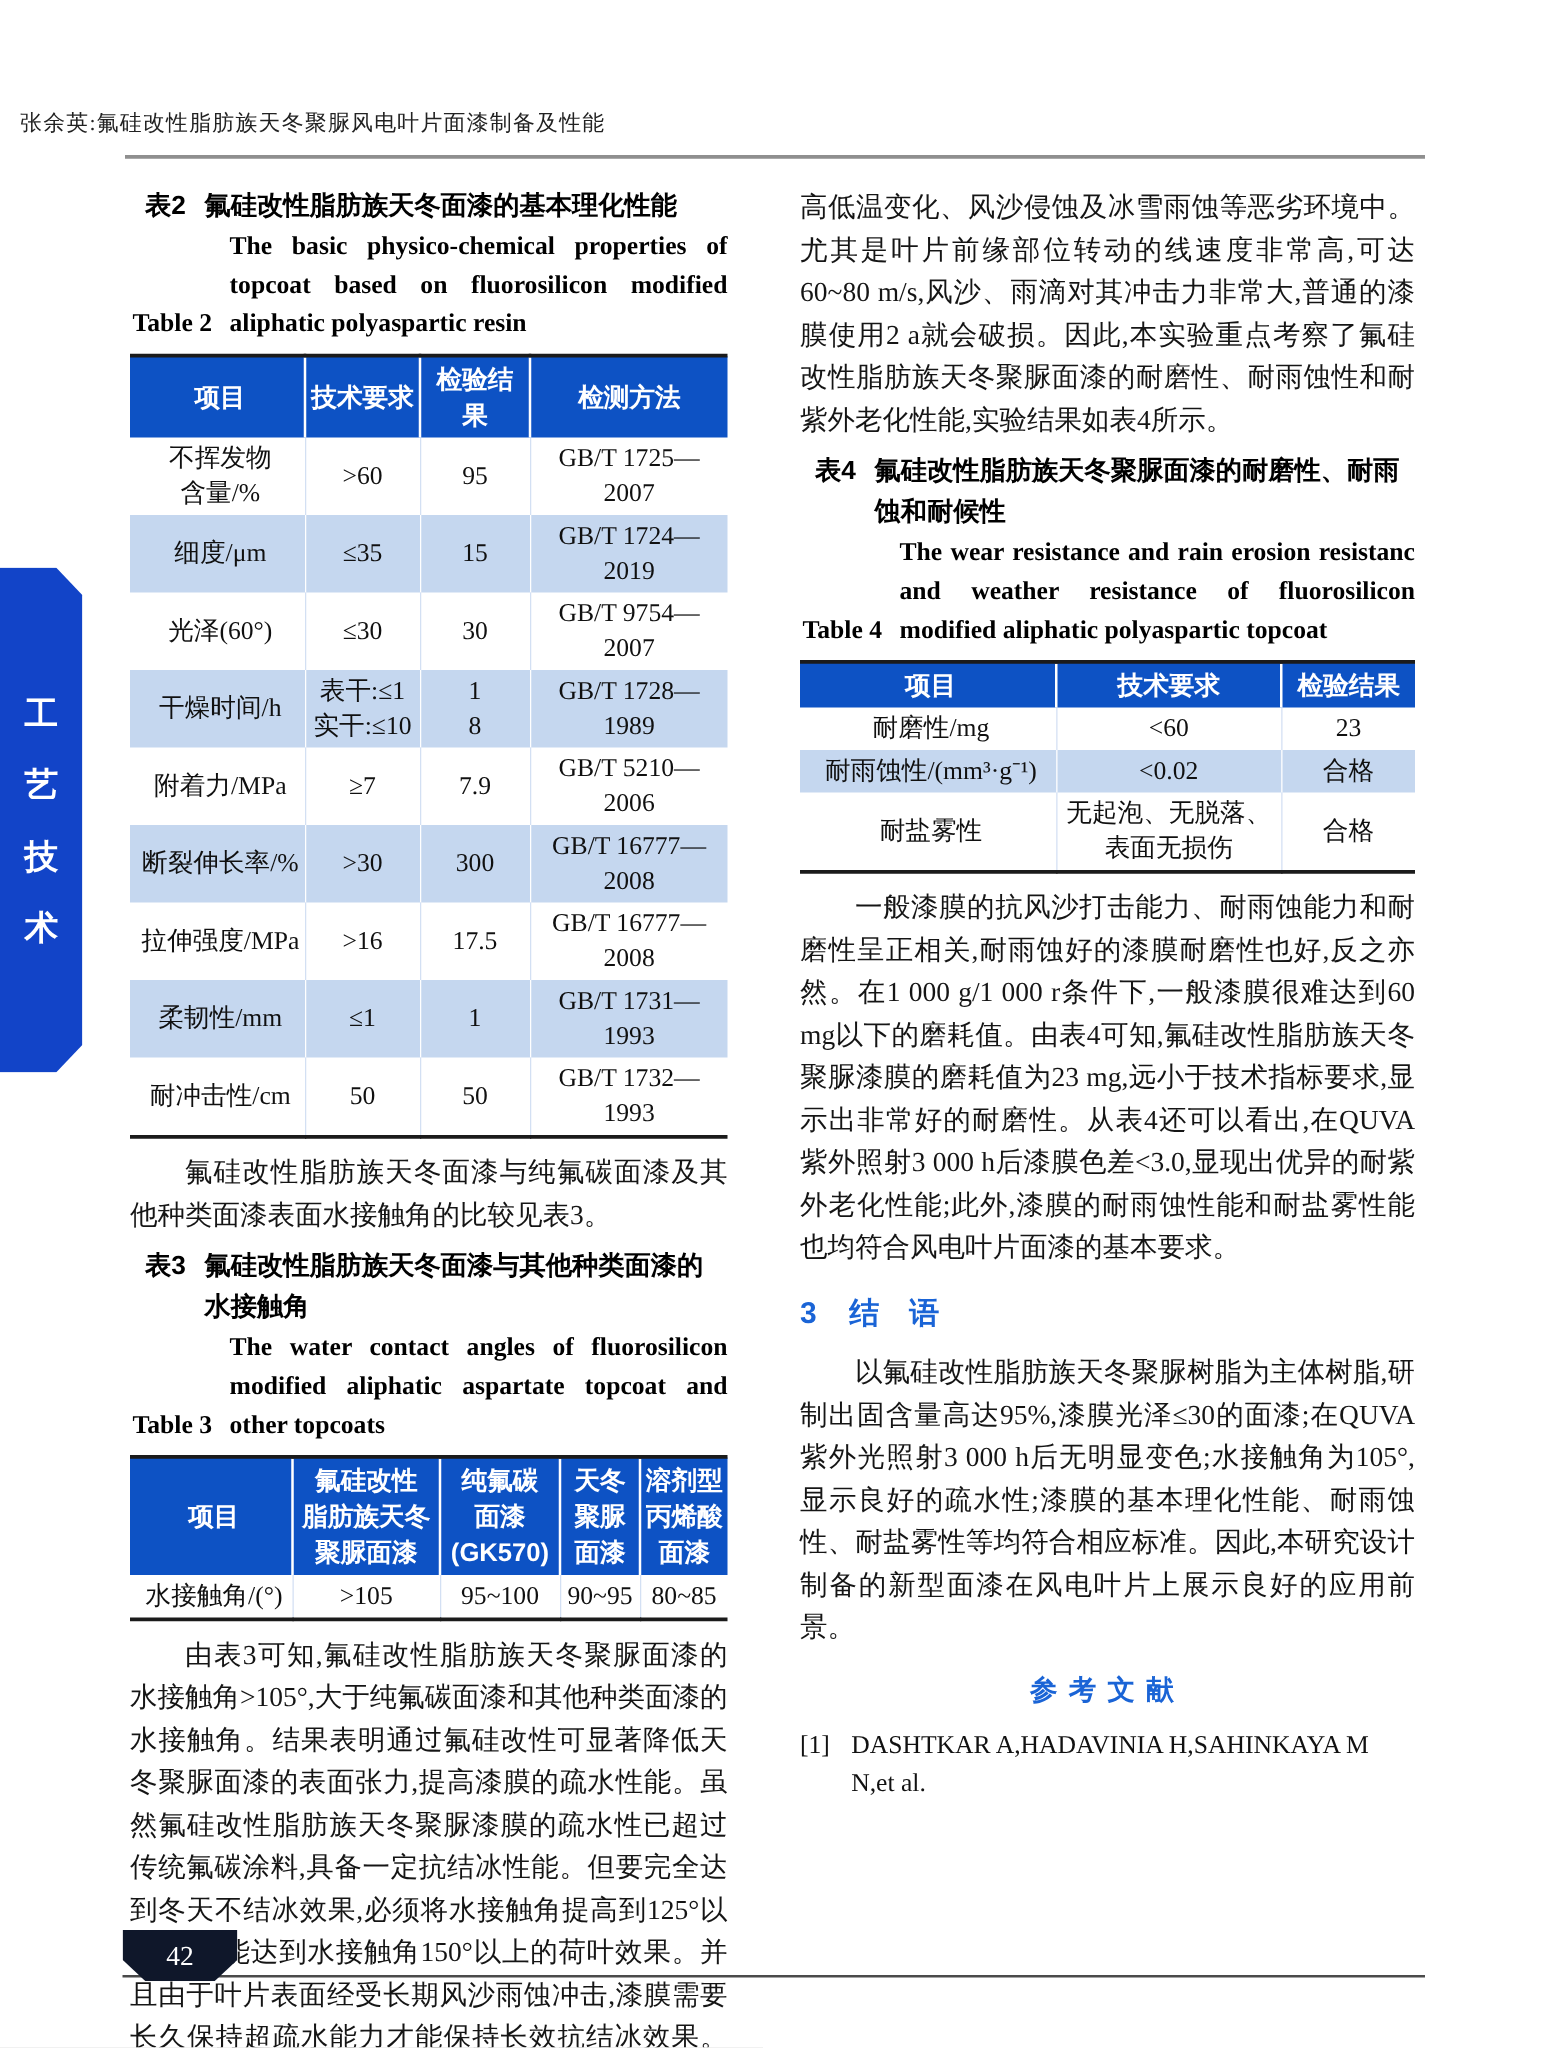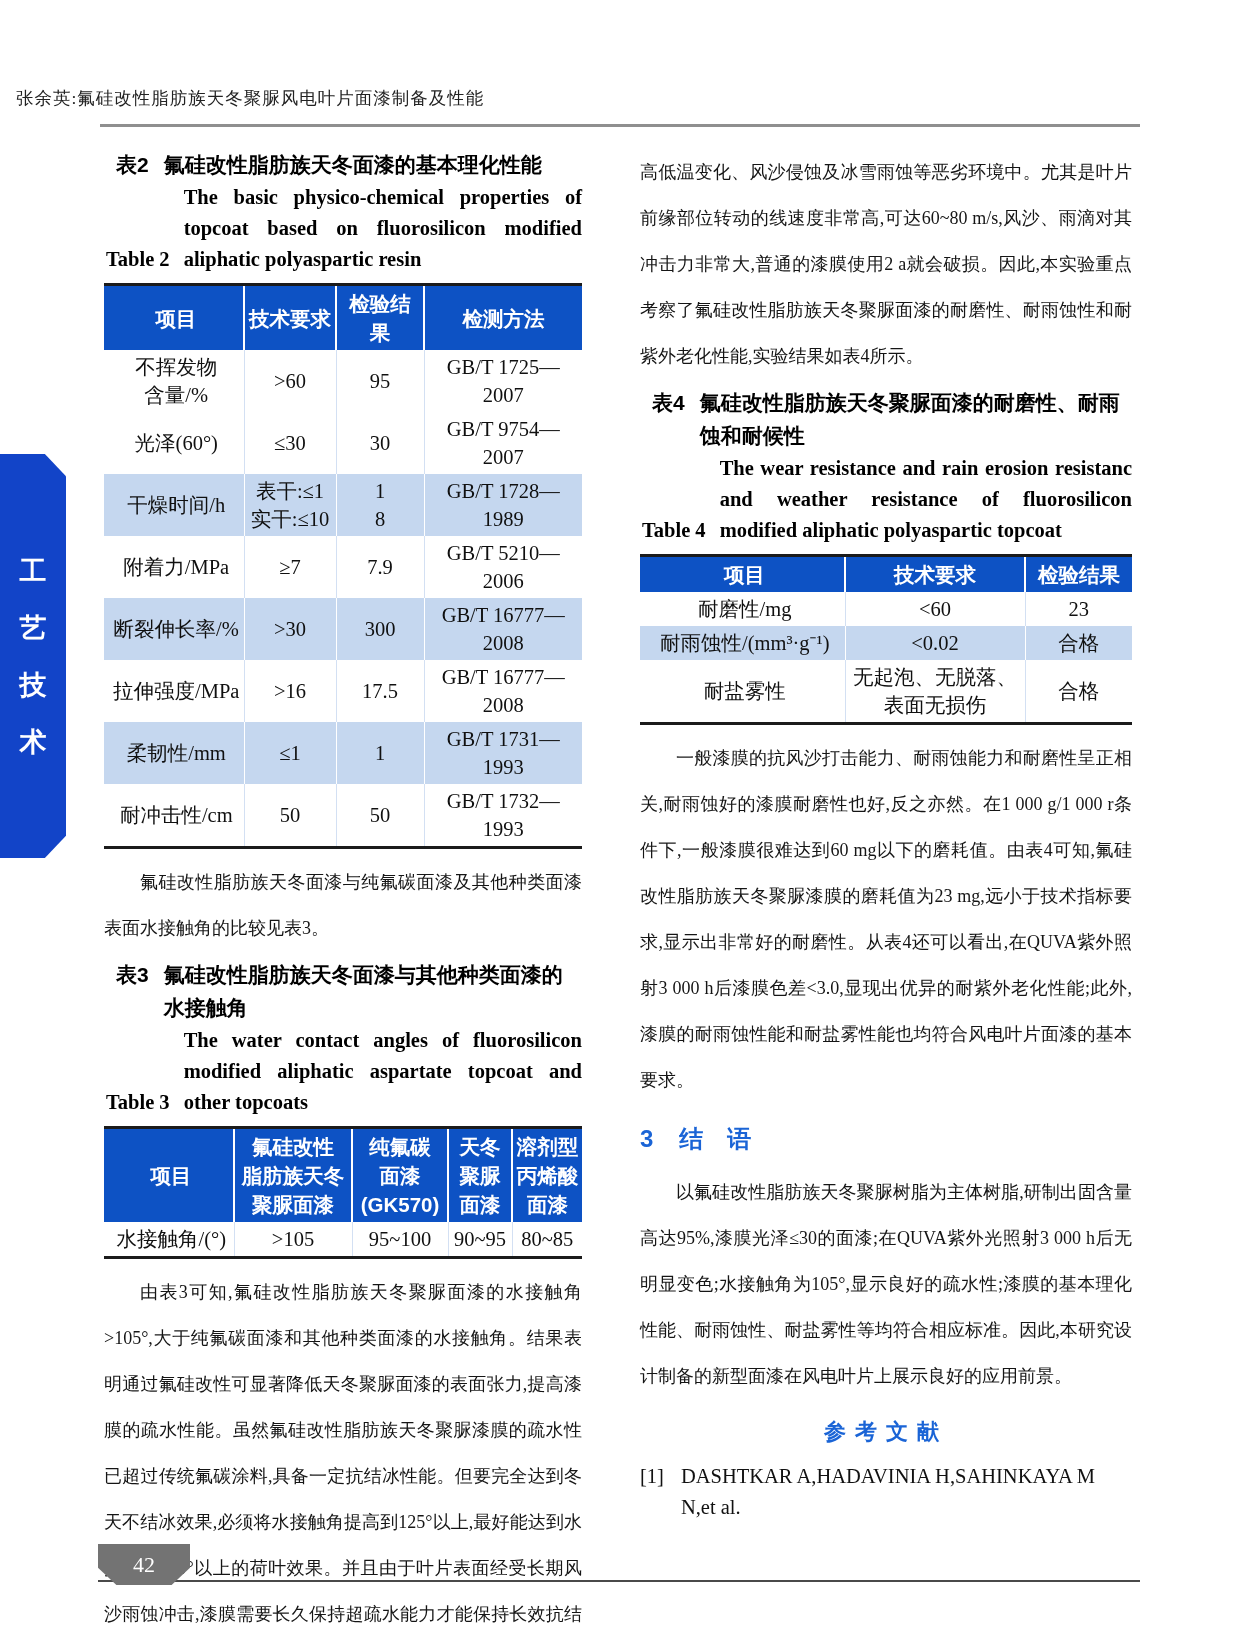--- a/index.html
+++ b/index.html
@@ -29,21 +29,21 @@
   .side-char {
     color:#fff; font-size:27px; font-weight:600;
     font-family:"Liberation Sans", sans-serif;
   }
   
   .col { position:absolute; top:142px; }
   .col-left  { left:104px; width:478px; }
   .col-right { left:640px; width:492px; }
 
   .para {
-    font-size:18px; line-height:46px; text-align:justify; color:#151515;
+    font-size:22px; line-height:34px; text-align:justify; color:#151515;
     margin:7px 0;
   }
   .indent { text-indent:2em; }
 
   
   .cap-zh {
     display:flex; gap:15px; padding-left:12px;
     font-family:"Liberation Sans", sans-serif; font-weight:bold;
     font-size:21px; line-height:33px; color:#000; margin:6px 0 1px;
   }
@@ -97,21 +97,21 @@
   .ref-num { flex:0 0 auto; }
   .cont-note { text-align:right; font-size:21px; line-height:34px; margin-top:4px; }
 
   
   .footer-rule {
     position:absolute; top:1580px; left:98px; width:1042px; height:2px;
     background:#4a4a4a;
   }
   .page-badge {
     position:absolute; top:1544px; left:98px; width:92px; height:41px;
-    background:#737373;
+    background:#0f172a;
     clip-path:polygon(0 0,100% 0,100% 58%,80% 100%,20% 100%,0 58%);
     display:flex; align-items:center; justify-content:center;
     color:#fff; font-size:22px;
   }
 </style>
 </head>
 <body>
 
 <div class="page">
 
@@ -151,20 +151,26 @@
           <th>检测方法</th>
         </tr>
       </thead>
       <tbody>
         <tr>
           <td class="al">不挥发物
 含量/%</td>
           <td>&gt;60</td>
           <td>95</td>
           <td>GB/T 1725—2007</td>
+        </tr>
+        <tr class="alt">
+          <td class="al">细度/μm</td>
+          <td>≤35</td>
+          <td>15</td>
+          <td>GB/T 1724—2019</td>
         </tr>
         <tr>
           <td class="al">光泽(60°)</td>
           <td>≤30</td>
           <td>30</td>
           <td>GB/T 9754—2007</td>
         </tr>
         <tr class="alt">
           <td class="al">干燥时间/h</td>
           <td>表干:≤1

